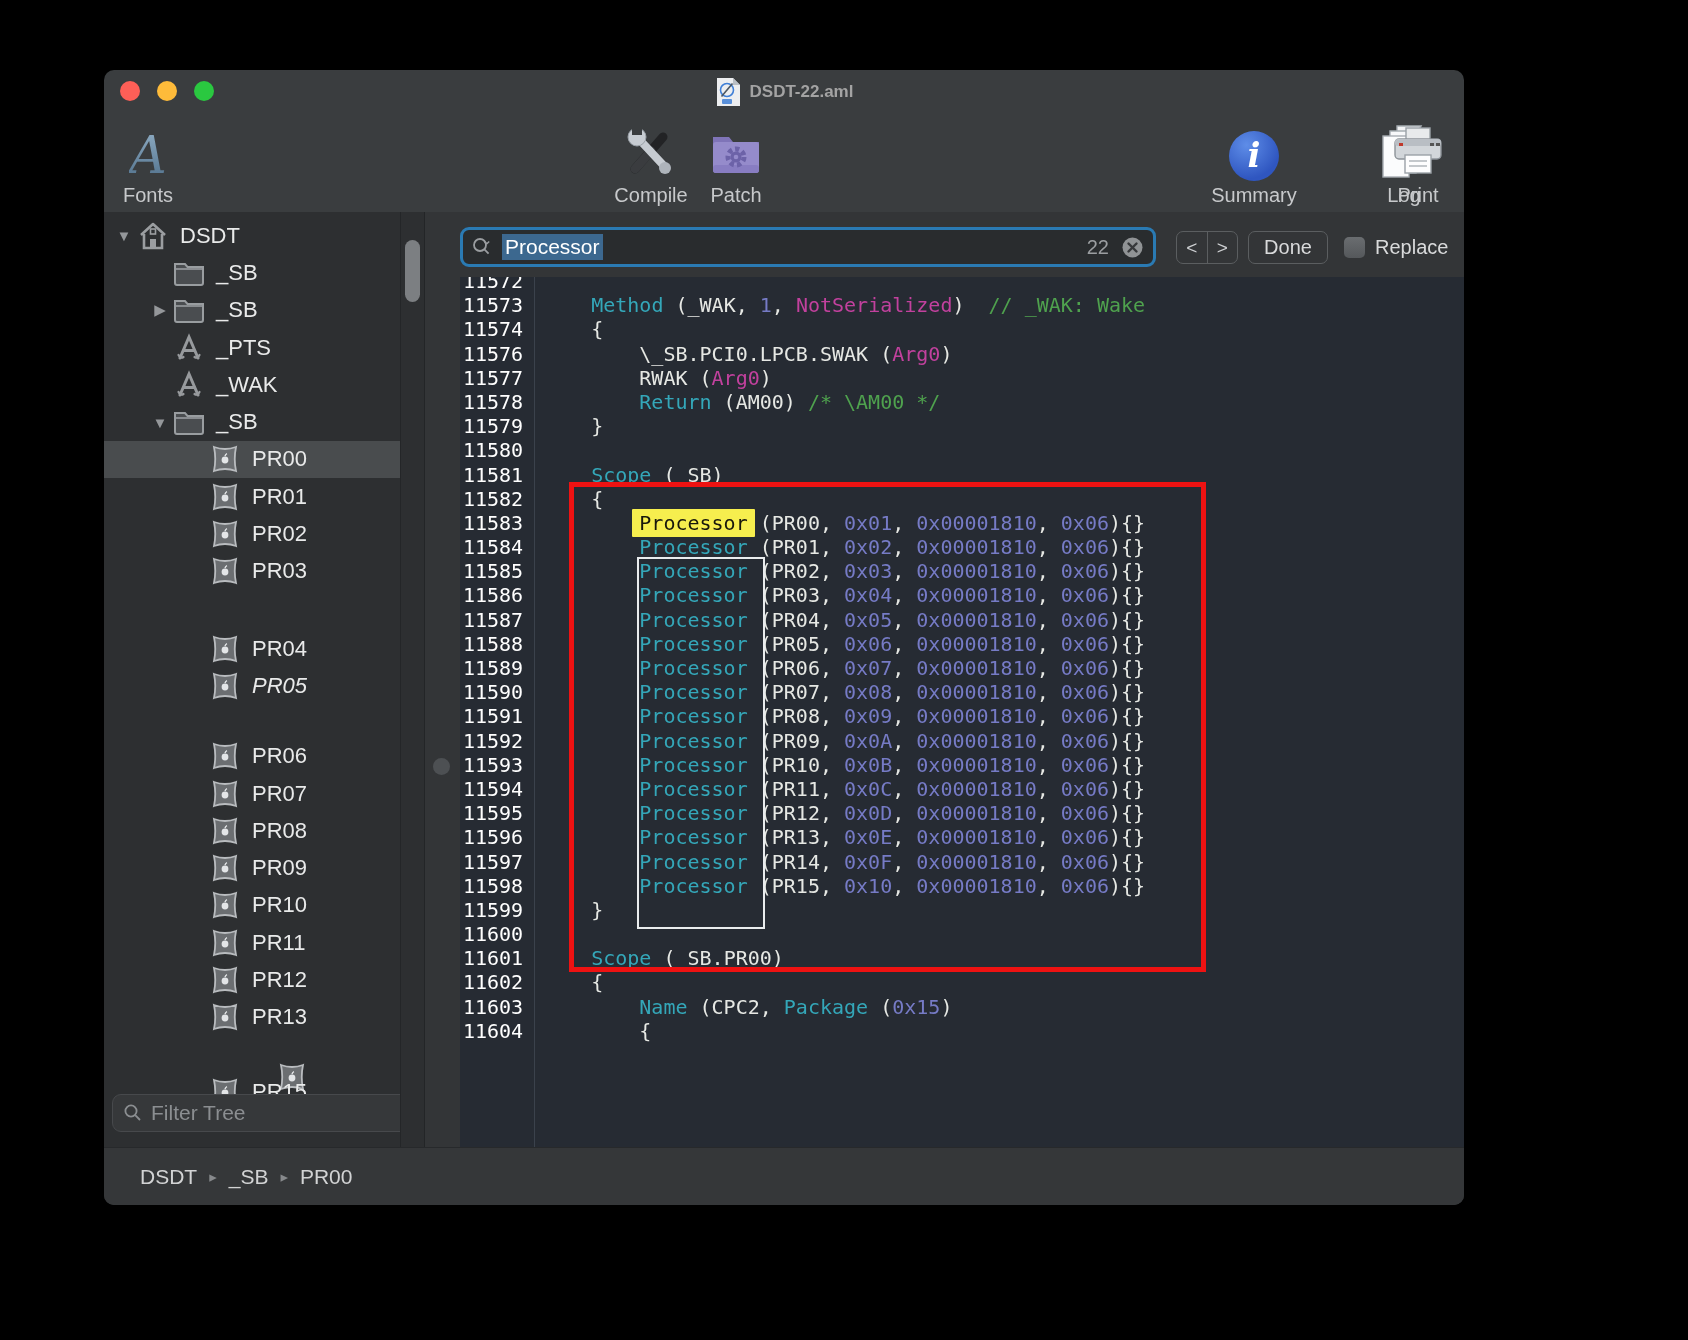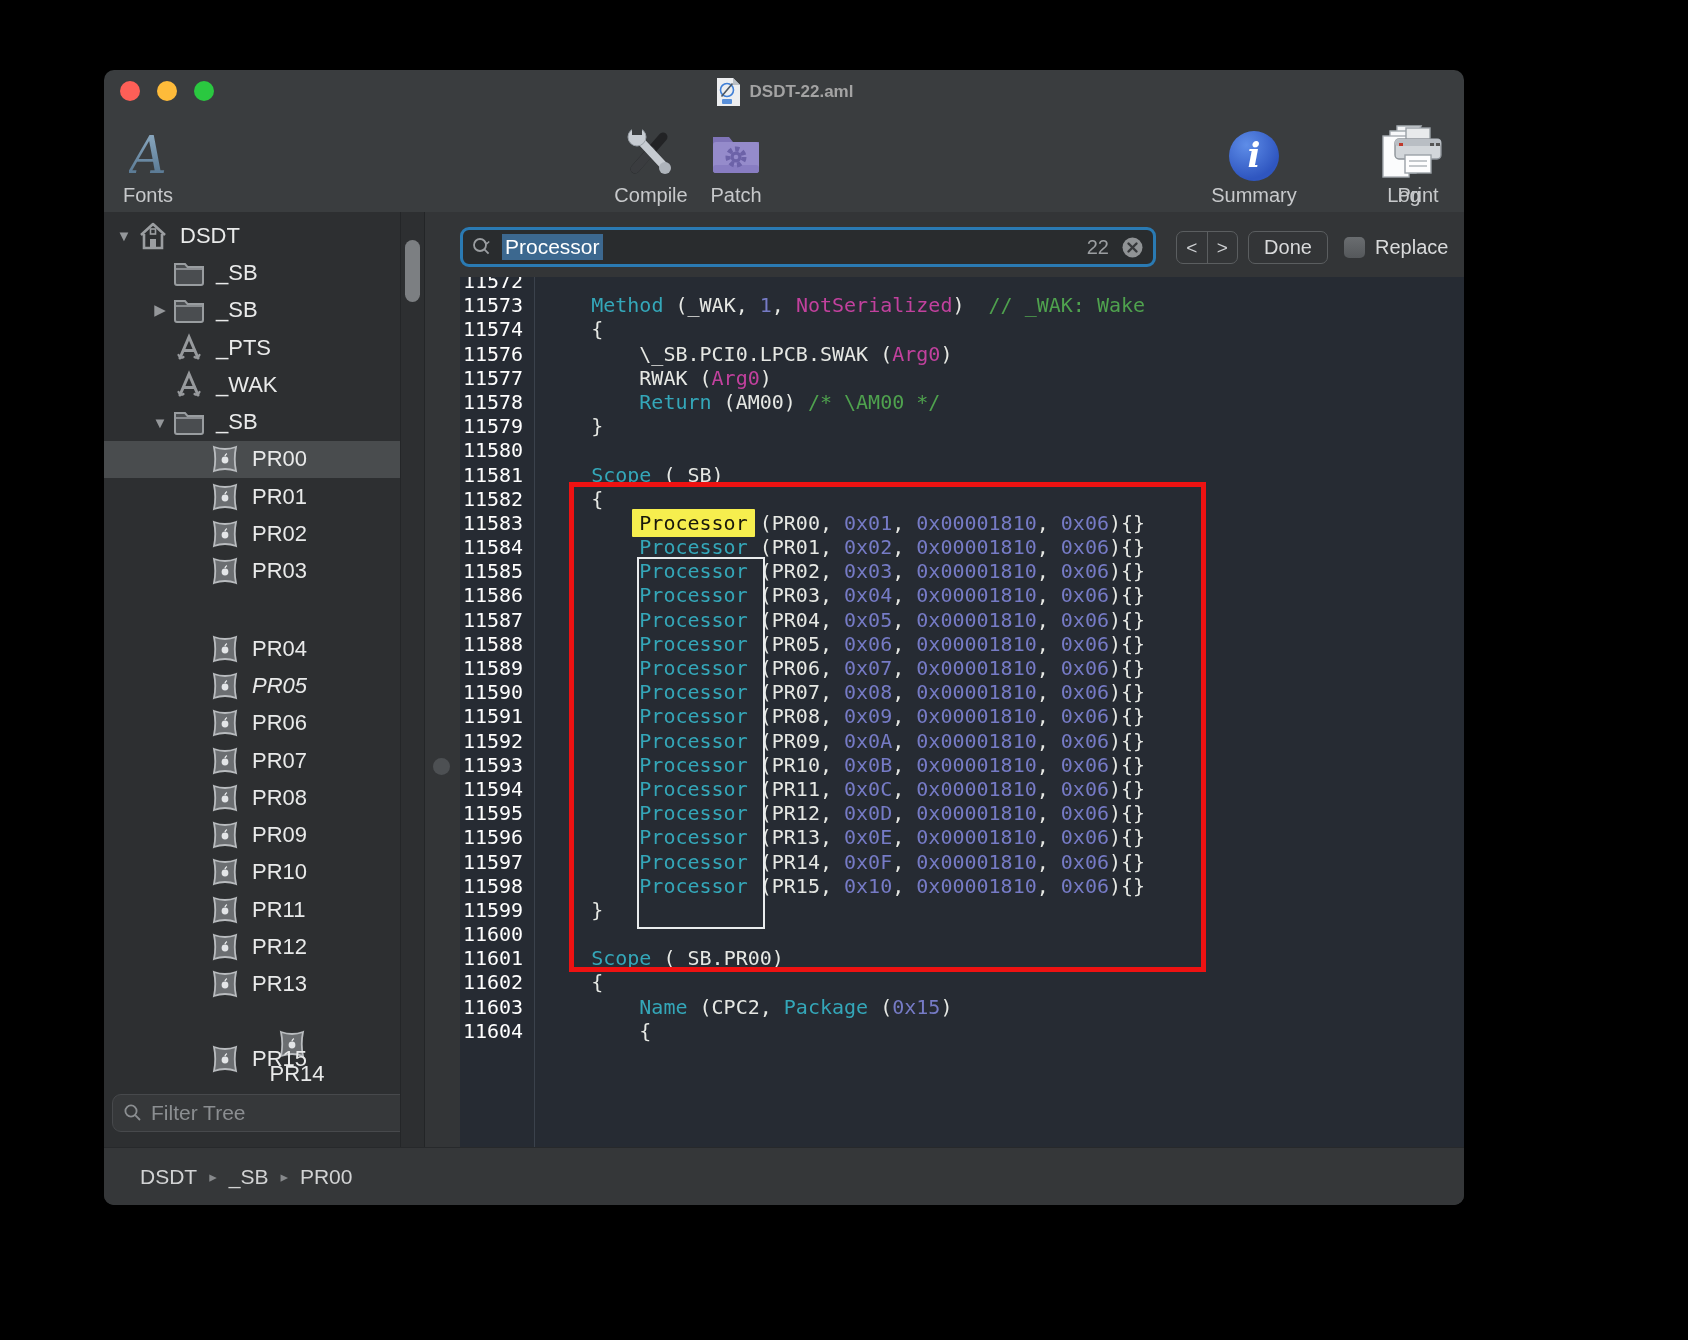--- a/index.html
+++ b/index.html
@@ -333,21 +333,21 @@
           <span class="disc"></span>
           <span class="tree-ico">
             <svg width="28" height="30" viewBox="0 0 28 30">
               <path d="M3 3 q11 4 22 0 q-2.5 12 0 24 q-11 -4 -22 0 q2.5 -12 0 -24 z" fill="#6b6e71" stroke="#b9bcbf" stroke-width="1.8"></path>
               <circle cx="14" cy="16" r="3.4" fill="#e3e5e7"></circle>
               <path d="M14 12.2 q0.4 -2 2 -2.6" fill="none" stroke="#e3e5e7" stroke-width="1.4"></path>
             </svg>
           </span>
           <span class="tree-label">PR05</span>
         </div>
-        <div class="tree-row" style="padding-left: 80px;">
+        <div class="tree-row" style="padding-left: 80px; margin-top: 33px;">
           <span class="disc"></span>
           <span class="tree-ico">
             <svg width="28" height="30" viewBox="0 0 28 30">
               <path d="M3 3 q11 4 22 0 q-2.5 12 0 24 q-11 -4 -22 0 q2.5 -12 0 -24 z" fill="#6b6e71" stroke="#b9bcbf" stroke-width="1.8"></path>
               <circle cx="14" cy="16" r="3.4" fill="#e3e5e7"></circle>
               <path d="M14 12.2 q0.4 -2 2 -2.6" fill="none" stroke="#e3e5e7" stroke-width="1.4"></path>
             </svg>
           </span>
           <span class="tree-label">PR06</span>
         </div>

